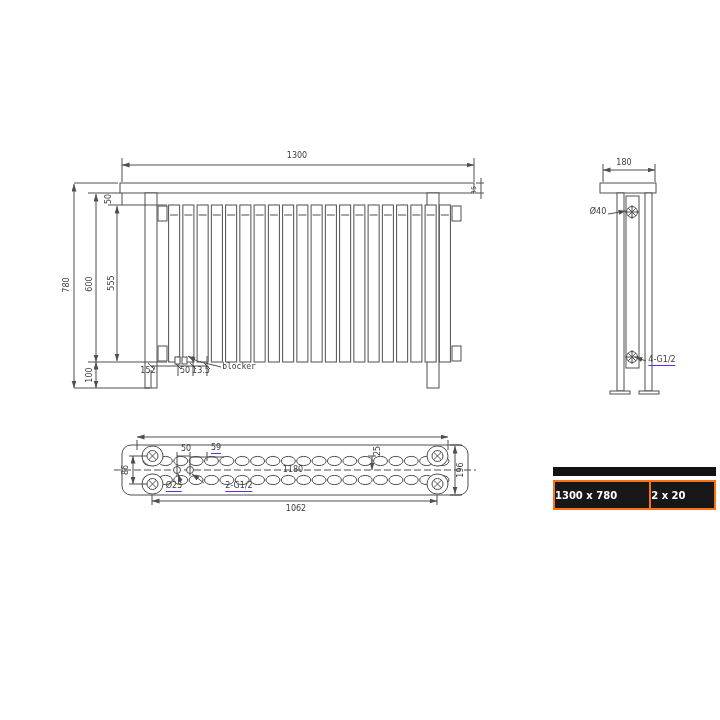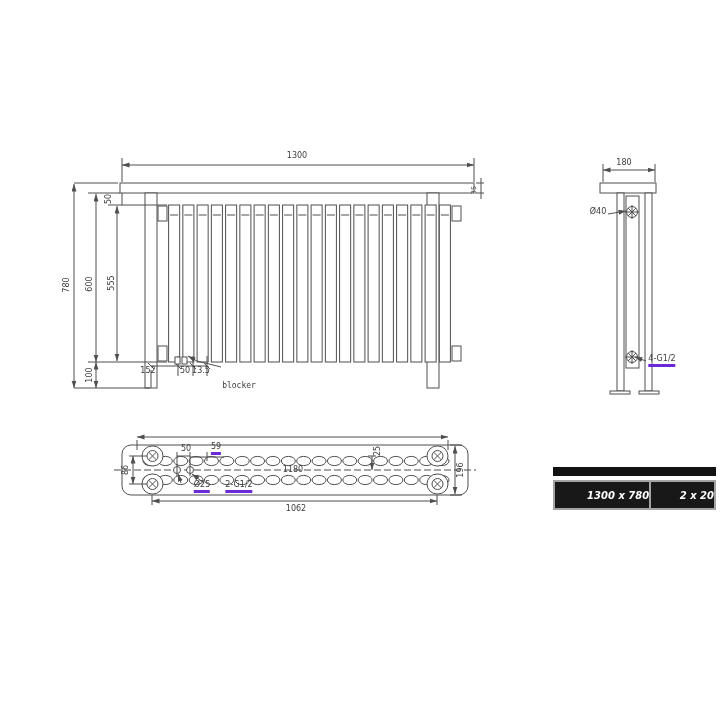--- a/index.html
+++ b/index.html
@@ -2,28 +2,28 @@
 <html><head>
 <meta charset="utf-8">
 <style>
   html,body{margin:0;padding:0;}
   body{width:720px;height:720px;background:#ffffff;font-family:"DejaVu Sans",sans-serif;position:relative;overflow:hidden;}
   .stage{position:absolute;left:0;top:0;width:720px;height:630px;background:#fff;}
   svg{position:absolute;left:0;top:0;}
   .dim{position:absolute;font-size:8px;color:#3b3b3b;white-space:nowrap;transform:translate(-50%,-50%);line-height:1;}
   .dim.rot{transform:translate(-50%,-50%) rotate(-90deg);}
   .dim.tiny{font-size:6.5px;}
-  .dim.mono{font-family:"DejaVu Sans Mono",monospace;font-size:8px;margin-top:19px;}
-  .dim.ul{border-bottom:3px solid #6d28d9;padding-bottom:1px;}
+  .dim.mono{font-family:"DejaVu Sans Mono",monospace;font-size:8px;}
+  .dim.ul{border-bottom:1px solid #6d28d9;padding-bottom:1px;}
   
   .spec{position:absolute;left:553px;top:467px;width:163px;}
   .spec .topbar{height:9px;background:#121212;}
   .spec table{margin-top:4px;width:100%;border-collapse:collapse;table-layout:fixed;}
-  .spec td{border:2px solid #a3a3a3;height:26px;text-align:right;vertical-align:middle;
-           font-size:9.5px;color:#222;background:#fff;padding:0;font-style:italic;}
+  .spec td{border:2px solid #f97316;height:26px;text-align:left;vertical-align:middle;
+           font-size:9.5px;color:#222;background:#fff;padding:0;}
   .spec tr.hdr td{background:#181818;color:#fff;font-weight:bold;font-size:10px;}
   .spec td.c1{width:60%;}
   .spec td.c2{width:40%;}
 </style>
 </head>
 <body>
 
 <div class="stage">
 
 <svg width="720" height="720" viewBox="0 0 720 720">
@@ -274,21 +274,21 @@
 
 <div class="dim" style="left:624px;top:163px;">180</div>
 <div class="dim" style="left:598px;top:212px;">Ø40</div>
 <div class="dim ul" style="left:662px;top:361px;">4-G1/2</div>
 
 <div class="dim" style="left:293px;top:430px;margin-top:40px;">1180</div>
 <div class="dim" style="left:296px;top:509px;">1062</div>
 <div class="dim" style="left:186px;top:449px;">50</div>
 <div class="dim ul" style="left:216px;top:449px;">59</div>
 <div class="dim rot" style="left:378px;top:451px;">25</div>
-<div class="dim ul" style="left:202px;top:487px;text-align:center;">Ø25</div>
+<div class="dim ul" style="left:174px;top:487px;text-align:center;">Ø25</div>
 <div class="dim ul" style="left:212px;top:487px;margin-left:27px;">2-G1/2</div>
 <div class="dim rot" style="left:126px;top:470px;">86</div>
 <div class="dim rot" style="left:461px;top:470px;">196</div>
 
 <div class="spec">
   <div class="topbar"></div>
   <table>
     <tbody>
           <tr class="hdr">
       <td class="c1">1300 x 780</td>

